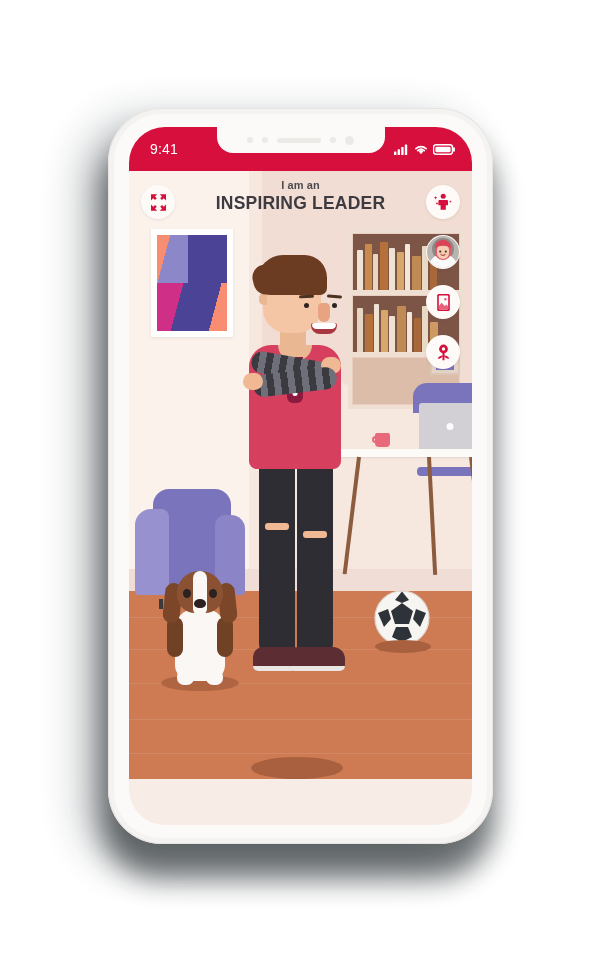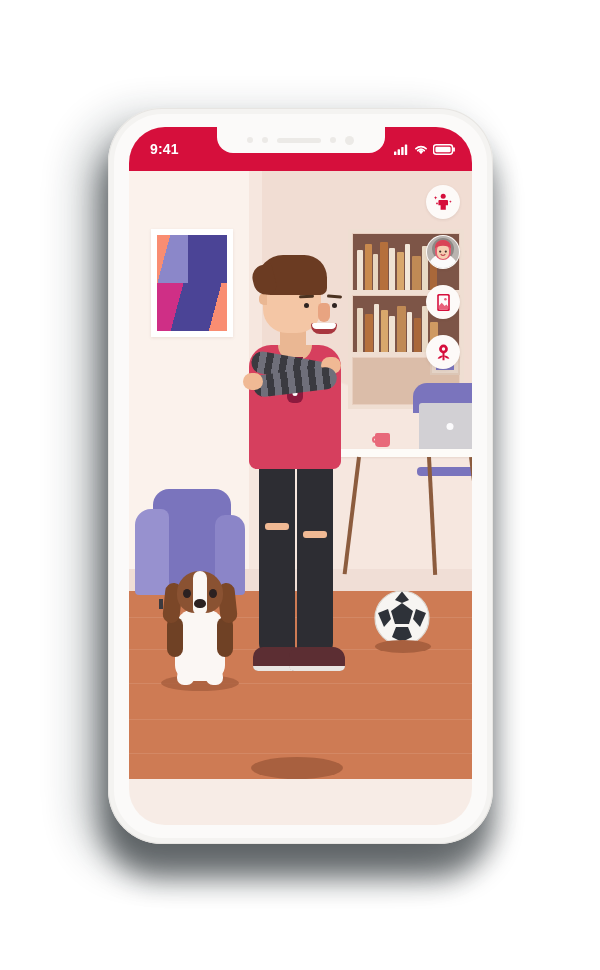--- a/index.html
+++ b/index.html
@@ -77,21 +77,21 @@
     background: var(--brand, #d60f3c);
     display: flex;
     align-items: center;
     justify-content: space-between;
     padding: 0 15px;
     z-index: 5;
   }
   #status-time {
     color: #fff;
     font-size: 14px;
-    font-weight: bold;
+    font-weight: normal;
     letter-spacing: 0.2px;
     padding-left: 6px;
     text-align: right;
   }
   #status-icons {
     display: flex;
     align-items: center;
     gap: 5px;
     padding-right: 2px;
   }
@@ -590,20 +590,37 @@
             <div id="mouth">
                 <div id="teeth"></div>
               </div>
           </div>
           <div id="ear"></div>
           <div id="hair"></div>
           <div id="hair-sweep"></div>
         </div>
       </div>
 
+      <div id="header-row">
+        <div id="title-block">
+          <div id="title-kicker">I am an</div>
+          <div id="title-main">INSPIRING LEADER</div>
+        </div>
+
+        <div class="round-btn" id="btn-expand">
+          <svg width="19" height="19" viewBox="0 0 19 19">
+            <g fill="#d60f3c">
+              <path d="M8.2 1.2 L2.0 1.2 L2.0 7.4 L4.2 5.2 L6.0 7.0 L7.8 5.2 L6.0 3.4 Z"></path>
+              <path d="M10.8 1.2 L17.0 1.2 L17.0 7.4 L14.8 5.2 L13.0 7.0 L11.2 5.2 L13.0 3.4 Z"></path>
+              <path d="M8.2 17.8 L2.0 17.8 L2.0 11.6 L4.2 13.8 L6.0 12.0 L7.8 13.8 L6.0 15.6 Z"></path>
+              <path d="M10.8 17.8 L17.0 17.8 L17.0 11.6 L14.8 13.8 L13.0 12.0 L11.2 13.8 L13.0 15.6 Z"></path>
+            </g>
+          </svg>
+        </div>
+      </div>
 
       <div id="side-rail">
 
         <div class="round-btn">
           <svg width="20" height="20" viewBox="0 0 20 20">
             <g fill="#d60f3c">
               <circle cx="10.2" cy="4.3" r="2.5"></circle>
               <path d="M6.4 8.0 h7.6 a1 1 0 0 1 1 1 v4.2 h-2.2 v4.6 h-5.2 v-4.6 h-2.2 v-4.2 a1 1 0 0 1 1 -1 z"></path>
               <path d="M2.6 4.0 l.5 1.2 l1.2 .5 l-1.2 .5 l-.5 1.2 l-.5 -1.2 l-1.2 -.5 l1.2 -.5 z"></path>
               <path d="M17.4 8.2 l.4 1.0 l1.0 .4 l-1.0 .4 l-.4 1.0 l-.4 -1.0 l-1.0 -.4 l1.0 -.4 z"></path>

